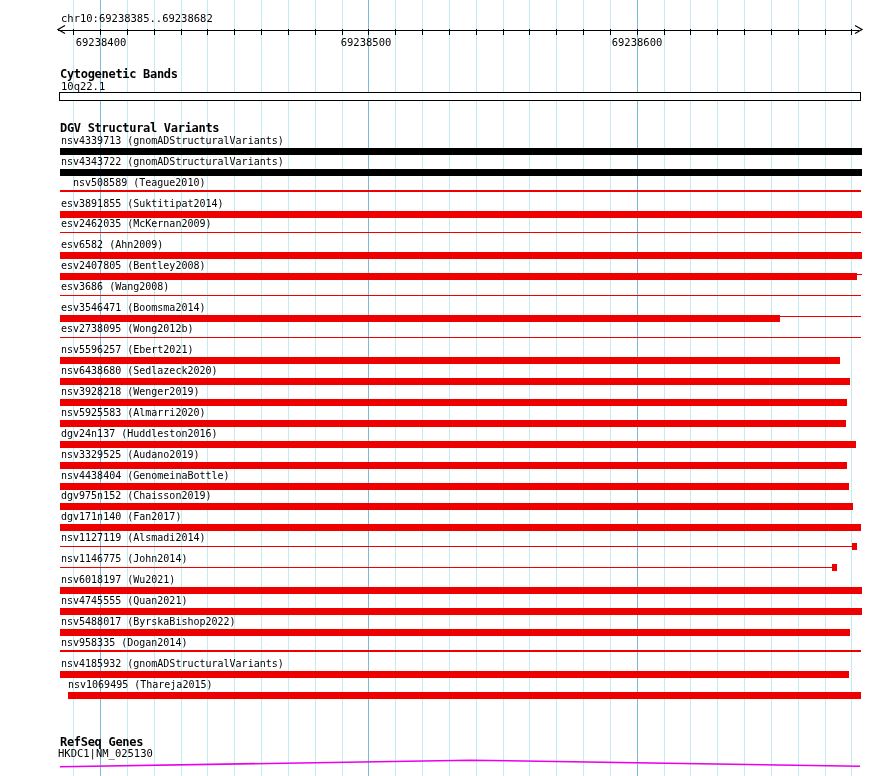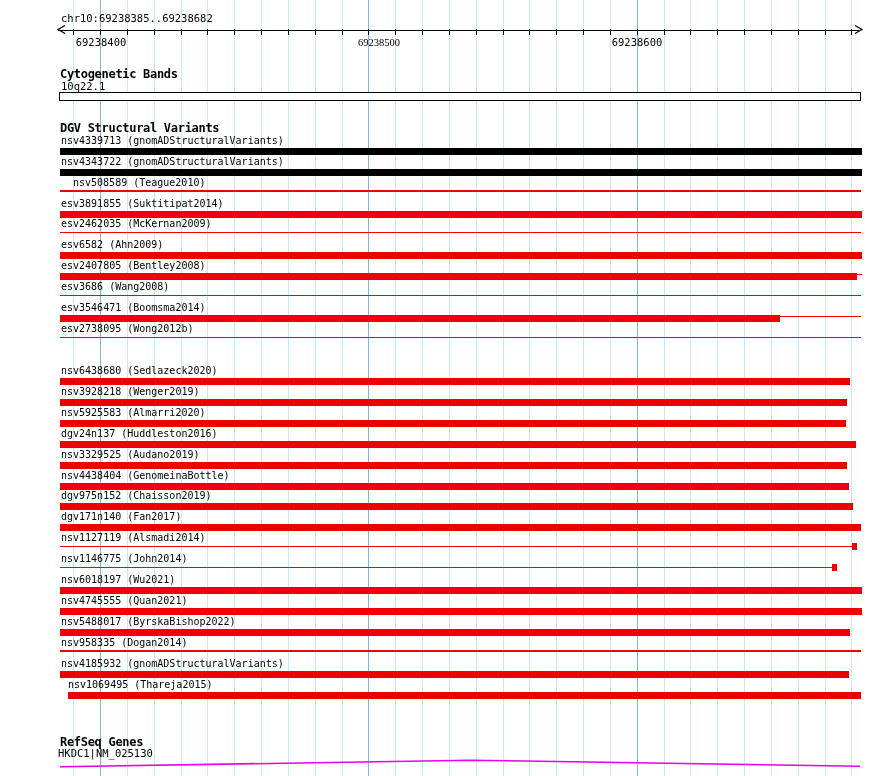--- a/index.html
+++ b/index.html
@@ -102,21 +102,21 @@
         <div class="ruler-tick" style="left: 690.39px; top: 29px;"></div>
         <div class="ruler-tick" style="left: 717.22px; top: 29px;"></div>
         <div class="ruler-tick" style="left: 744.05px; top: 29px;"></div>
         <div class="ruler-tick" style="left: 770.88px; top: 29px;"></div>
         <div class="ruler-tick" style="left: 797.71px; top: 29px;"></div>
         <div class="ruler-tick" style="left: 824.54px; top: 29px;"></div>
         <div class="ruler-tick" style="left: 851.37px; top: 29px;"></div>
       </div>
     <div>
         <div class="ruler-label" style="left: 101px; top: 36.5px;">69238400</div>
-        <div class="ruler-label" style="left: 379px; top: 36.5px; font-family: Liberation Serif, serif;">69238500</div>
+        <div class="ruler-label" style="left: 366px; top: 36.5px;">69238500</div>
         <div class="ruler-label" style="left: 637px; top: 36.5px;">69238600</div>
       </div>
   </div>
 
   <div class="txt t-title" style="top:68px;left:60px;">Cytogenetic Bands</div>
   <div class="txt t-sub" style="top:80.5px;left:61px;">10q22.1</div>
   <div class="cytoband-box" style="left: 59px; top: 92px; width: 802px; height: 9px;"></div>
 
   <div class="txt t-title" style="top:121.5px;left:60px;">DGV Structural Variants</div>
   <div class="layer">
@@ -155,20 +155,24 @@
       </div>
       <div class="variant-row" style="top: 302.16px;">
         <div class="variant-label" style="left: 61px;">esv3546471 (Boomsma2014)</div>
         <div class="variant-bar" style="left: 60px; width: 720px; background: rgb(238, 0, 0);"></div>
         <div class="variant-tail" style="left: 780px; width: 81px; background: rgb(238, 0, 0);"></div>
       </div>
       <div class="variant-row" style="top: 323.08px;">
         <div class="variant-label" style="left: 61px;">esv2738095 (Wong2012b)</div>
         <div class="variant-bar thin" style="left: 60px; width: 801px; background: rgb(238, 0, 0);"></div>
       </div>
+      <div class="variant-row" style="top: 344px;">
+        <div class="variant-label" style="left: 61px;">nsv5596257 (Ebert2021)</div>
+        <div class="variant-bar" style="left: 60px; width: 780px; background: rgb(238, 0, 0);"></div>
+      </div>
       <div class="variant-row" style="top: 364.92px;">
         <div class="variant-label" style="left: 61px;">nsv6438680 (Sedlazeck2020)</div>
         <div class="variant-bar" style="left: 60px; width: 790px; background: rgb(238, 0, 0);"></div>
       </div>
       <div class="variant-row" style="top: 385.84px; text-decoration: underline;">
         <div class="variant-label" style="left: 61px;">nsv3928218 (Wenger2019)</div>
         <div class="variant-bar" style="left: 60px; width: 787px; background: rgb(238, 0, 0);"></div>
       </div>
       <div class="variant-row" style="top: 406.76px;">
         <div class="variant-label" style="left: 61px;">nsv5925583 (Almarri2020)</div>

